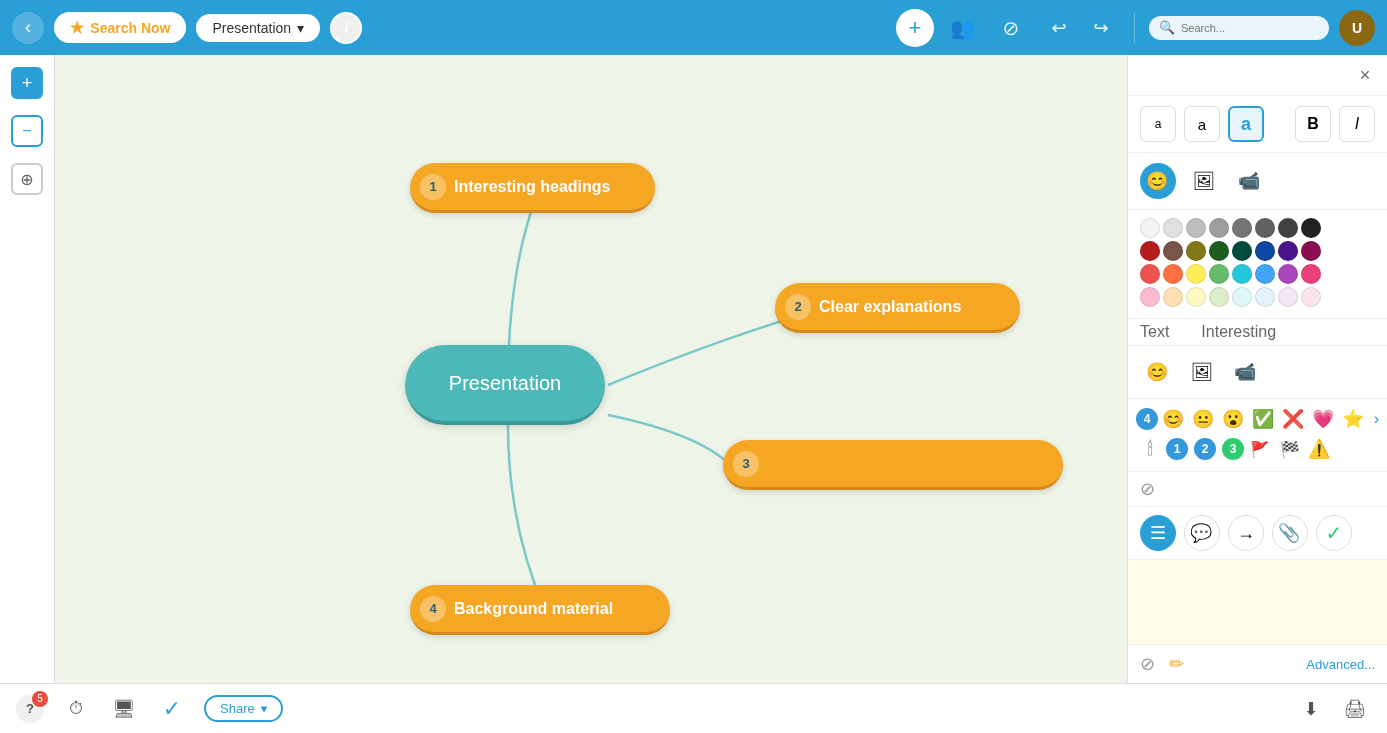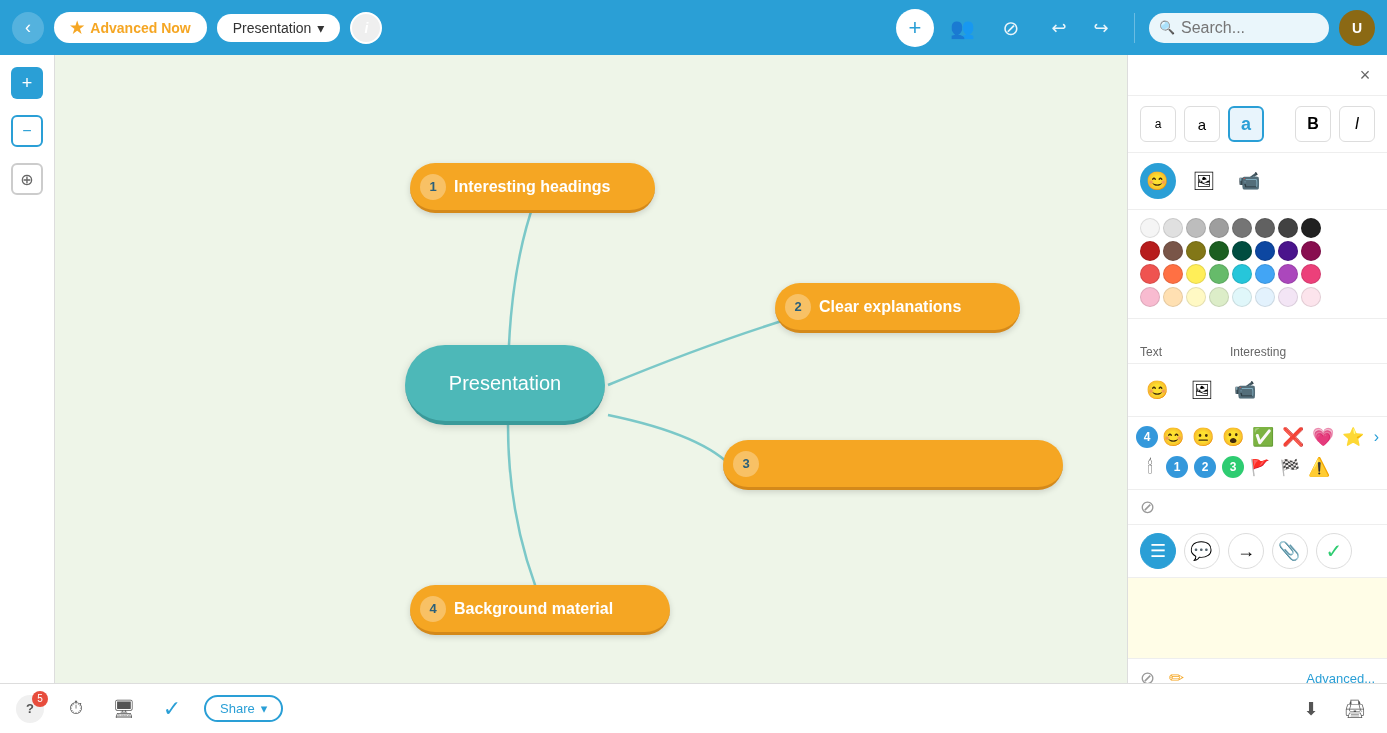--- a/index.html
+++ b/index.html
@@ -82,21 +82,21 @@
       opacity: 0.9;
     }
     .toolbar-undo-redo {
       display: flex; gap: 4px;
     }
     .toolbar-search {
       background: rgba(255,255,255,0.9);
       border: none;
       border-radius: 20px;
       padding: 6px 14px 6px 32px;
-      font-size: 16px;
+      font-size: 11px;
       width: 180px;
       position: relative;
     }
     .toolbar-search-wrap {
       position: relative;
       display: flex; align-items: center;
     }
     .toolbar-search-icon {
       position: absolute;
       left: 10px;
@@ -305,26 +305,25 @@
       margin-bottom: 3px;
     }
     .color-swatch {
       width: 20px; height: 20px;
       border-radius: 50%;
       cursor: pointer;
       border: 1px solid rgba(0,0,0,0.1);
     }
     .color-labels {
       display: flex;
-      gap: 68px;
+      gap: 32px;
       padding: 4px 12px;
-      font-size: 12px;
+      font-size: 16px;
       color: #666;
       border-bottom: 1px solid #eee;
-      margin-top: 22px;
     }
     
     .emoji-tabs {
       display: flex;
       padding: 8px 12px;
       gap: 8px;
       border-bottom: 1px solid #eee;
     }
     .emoji-tab-btn {
       width: 36px; height: 36px;
@@ -460,21 +459,21 @@
       display: flex; gap: 12px;
     }
   </style>
 </head>
 <body>
 
 <div id="toolbar">
   <button class="toolbar-back-btn">‹</button>
   <button class="toolbar-upgrade-btn">
     <span class="toolbar-star">★</span>
-    <span>Advanced Now</span>
+    <span>Search Now</span>
   </button>
   <button class="toolbar-presentation">
     <span>Presentation</span>
     <span>▾</span>
   </button>
   <button class="toolbar-info">
     <span>i</span>
   </button>
   <div class="toolbar-spacer"></div>
   <button class="toolbar-add-btn">

